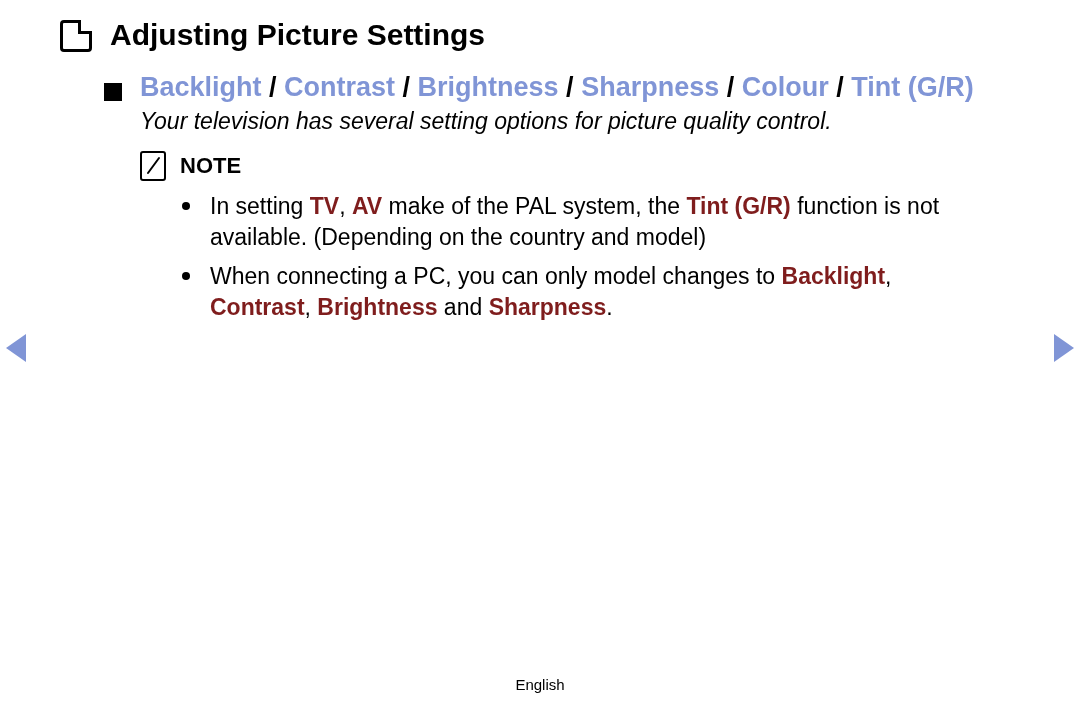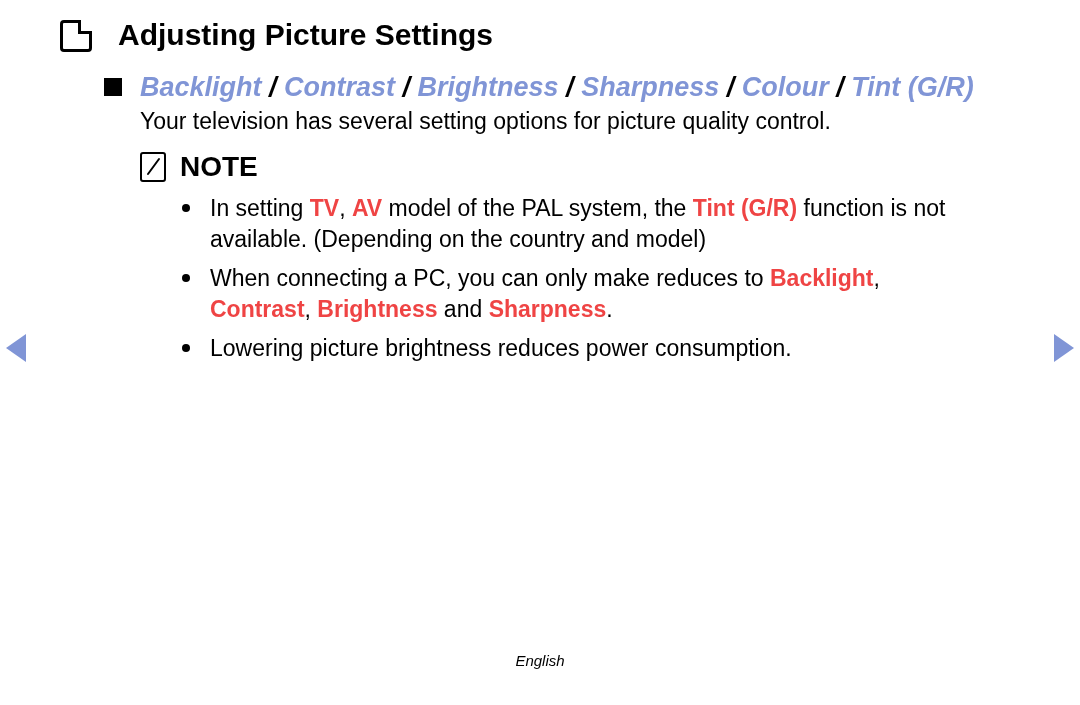--- a/index.html
+++ b/index.html
@@ -17,21 +17,20 @@
     position: relative;
     width: 1080px;
     height: 705px;
     box-sizing: border-box;
     padding: 18px 60px 0 60px;
   }
   .title-row {
     display: flex;
     align-items: center;
     margin-bottom: 18px;
-    gap: 8px;
   }
   .bookmark {
     width: 26px;
     height: 26px;
     border: 3px solid #000;
     border-radius: 4px;
     position: relative;
     margin-right: 18px;
     margin-top:2px;
     flex-shrink: 0;
@@ -60,43 +59,43 @@
   }
   .page-title {
     font-size: 30px;
     font-weight: bold;
   }
   .section {
     margin-left: 44px;
   }
   .sub-row {
     display: flex;
-    align-items: flex-start;
+    align-items: center;
     margin-bottom: 0;
-    font-style: italic;
   }
   .black-square {
     width: 18px;
     height: 18px;
     background: #000;
     margin-top: 8px;
     margin-right: 18px;
     flex-shrink: 0;
   }
   .subheading {
     font-size: 27px;
     font-weight: bold;
     color: #8095d6;
     line-height: 1.3;
   }
   .black-sep { color: #000; }
   .body-text {
     font-size: 23px;
     margin: 2px 0 14px 36px;
     line-height: 1.3;
+    font-style: italic;
   }
   .note-row {
     display: flex;
     align-items: center;
     margin-left: 36px;
     margin-bottom: 10px;
   }
   .note-icon {
     width: 22px;
     height: 26px;
@@ -112,21 +111,21 @@
     top: 4px;
     left: 3px;
     width: 14px;
     height: 2px;
     background: transparent;
     transform: rotate(60deg);
     transform-origin: right top;
   }
   .note-icon svg { position: absolute; left:0; top:0; }
   .note-label {
-    font-size: 28px;
+    font-size: 22px;
     font-weight: bold;
   }
   ul.note-list {
     margin: 0 36px 0 72px;
     padding-left: 26px;
     list-style: none;
   }
   ul.note-list > li {
     position: relative;
     font-size: 23px;
@@ -137,21 +136,21 @@
   ul.note-list > li::before {
     content: "";
     position: absolute;
     left: -20px;
     top: 11px;
     width: 8px;
     height: 8px;
     background: #000;
     border-radius: 50%;
   }
-  .kw { color: #ef4444; font-weight: bold; }
+  .kw { color: #7f1d1d; font-weight: bold; }
   .nav-arrow {
     position: absolute;
     top: 334px;
     width: 0;
     height: 0;
     cursor: pointer;
   }
   .nav-left {
     left: 6px;
     border-top: 14px solid transparent;
@@ -159,27 +158,26 @@
     border-right: 20px solid #8095d6;
   }
   .nav-right {
     right: 6px;
     border-top: 14px solid transparent;
     border-bottom: 14px solid transparent;
     border-left: 20px solid #8095d6;
   }
   .footer {
     position: absolute;
-    bottom: 36px;
+    bottom: 12px;
     width: 1080px;
     left: 0;
     text-align: center;
     font-size: 15px;
     color: #000;
-    font-style: italic;
   }
 </style>
 </head>
 <body>
 
 <div class="page">
 
   <div class="title-row">
     <div class="bookmark">
         <div class="fold"></div>
@@ -202,27 +200,24 @@
       <div class="note-icon">
         <svg width="22" height="26" viewBox="0 0 22 26">
             <line x1="6" y1="20" x2="17" y2="5" stroke="#000" stroke-width="2" stroke-linecap="round"></line>
           </svg>
       </div>
       <div class="note-label">NOTE</div>
     </div>
 
     <ul class="note-list">
       <li>
-        <span>In setting </span><span class="kw">TV</span><span>, </span><span class="kw">AV</span><span> model of the PAL system, the </span><span class="kw">Tint (G/R)</span><span> function is not available. (Depending on the country and model)</span>
+        <span>In setting </span><span class="kw">TV</span><span>, </span><span class="kw">AV</span><span> make of the PAL system, the </span><span class="kw">Tint (G/R)</span><span> function is not available. (Depending on the country and model)</span>
       </li>
       <li>
-        <span>When connecting a PC, you can only make reduces to </span><span class="kw">Backlight</span><span>, </span><span class="kw">Contrast</span><span>, </span><span class="kw">Brightness</span><span> and </span><span class="kw">Sharpness</span><span>.</span>
-      </li>
-      <li>
-        <span>Lowering picture brightness reduces power consumption.</span>
+        <span>When connecting a PC, you can only model changes to </span><span class="kw">Backlight</span><span>, </span><span class="kw">Contrast</span><span>, </span><span class="kw">Brightness</span><span> and </span><span class="kw">Sharpness</span><span>.</span>
       </li>
     </ul>
 
   </div>
 
   <div class="nav-arrow nav-left"></div>
   <div class="nav-arrow nav-right"></div>
 
   <div class="footer">English</div>
 </div>

